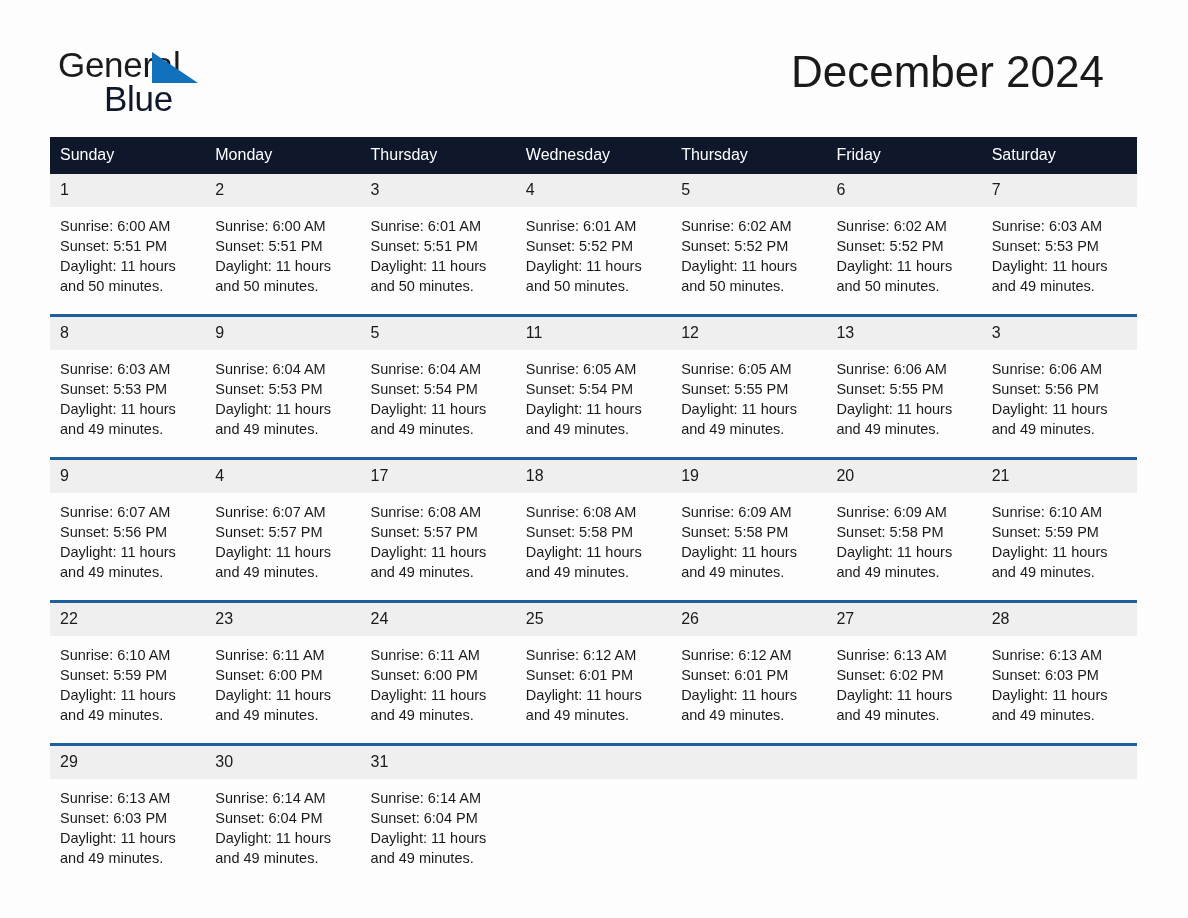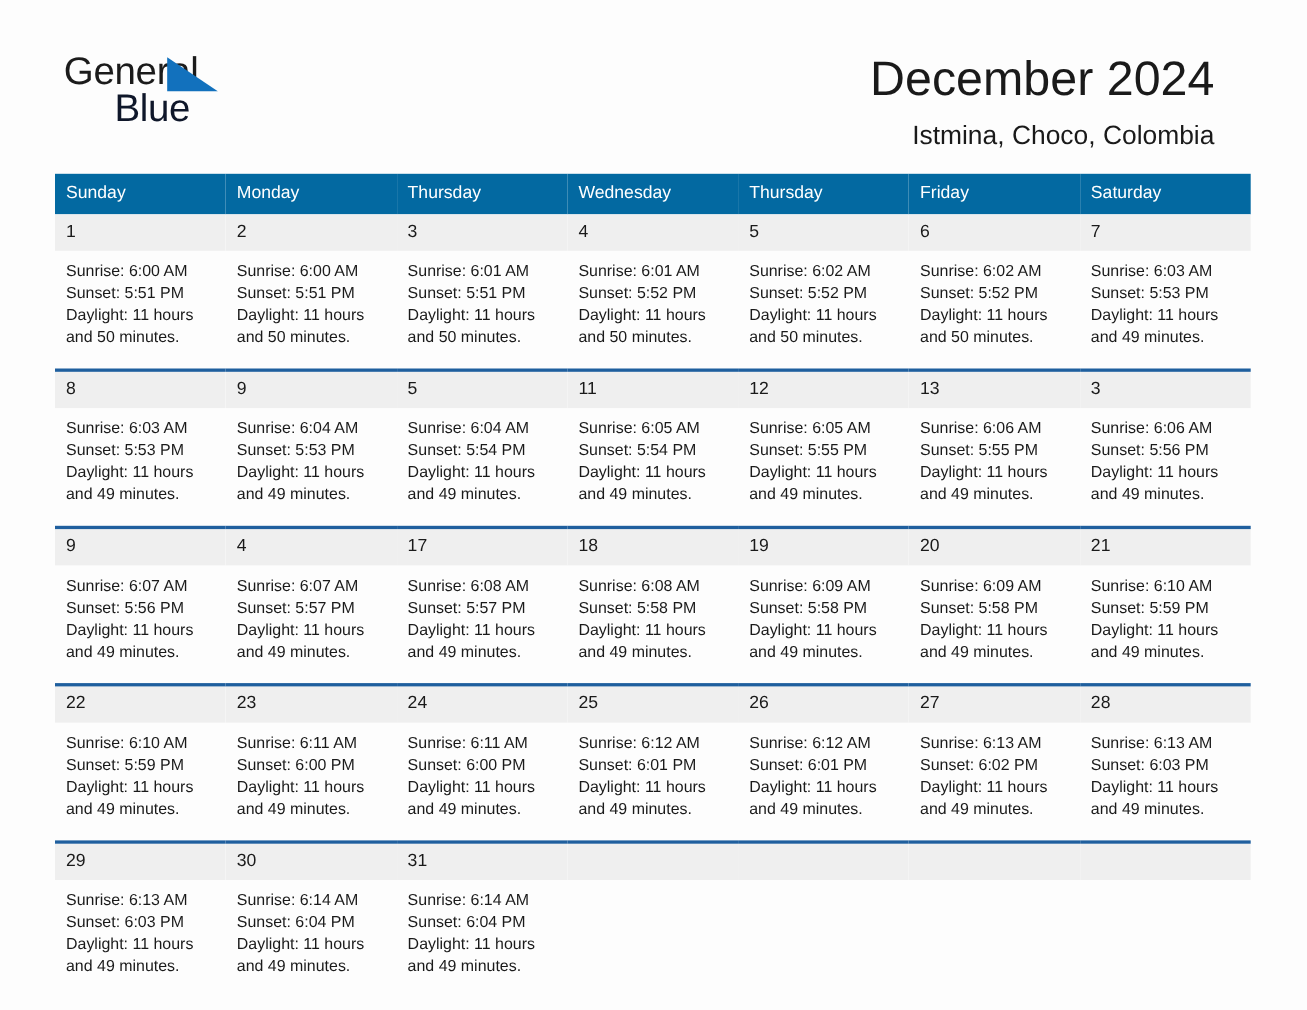--- a/index.html
+++ b/index.html
@@ -89,21 +89,21 @@
 
   
   .calendar {
     margin: 17px 51px 0 50px;
     width: 1087px;
     border-collapse: collapse;
     table-layout: fixed;
   }
 
   .calendar th {
-    background: #0369a1;
+    background: #0f172a;
     color: #ffffff;
     font-size: 16px;
     font-weight: 400;
     text-align: left;
     padding: 9px 0 10px 10px;
     vertical-align: middle;
     line-height: 18px;
   }
 
   .week-row > td {
@@ -149,21 +149,20 @@
   <div class="header">
 
     <div class="logo">
       <span class="logo-general">General</span>
       <span class="logo-triangle"></span>
       <span class="logo-blue">Blue</span>
     </div>
 
     <div class="titles">
       <div class="month-title">December 2024</div>
-      <div class="location-title">Istmina, Choco, Colombia</div>
     </div>
 
   </div>
 
   <table class="calendar">
     <thead>
       <tr>
         <th>Sunday</th>
         <th>Monday</th>
         <th>Thursday</th>

